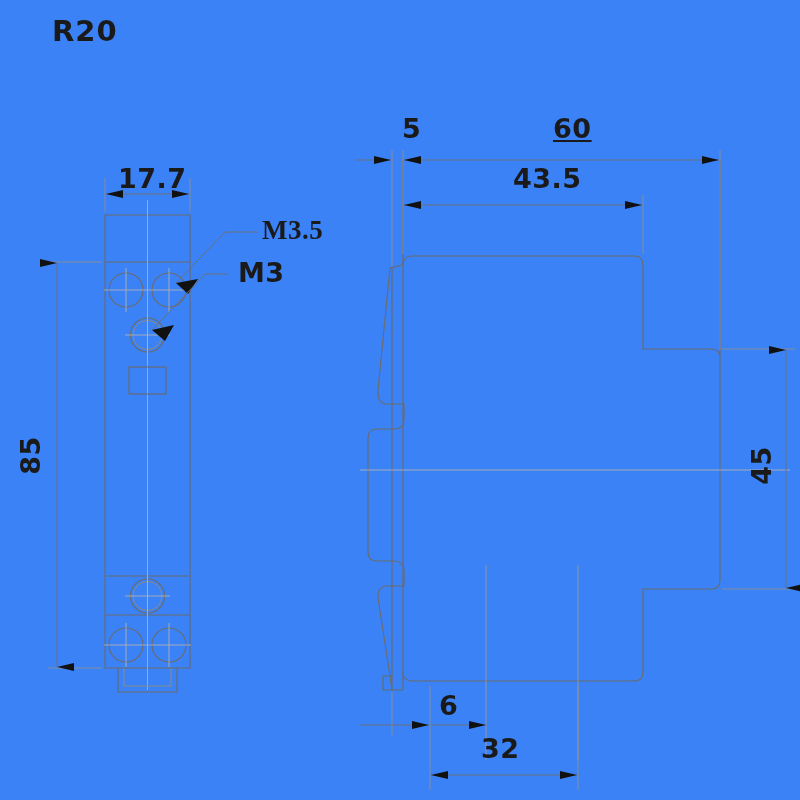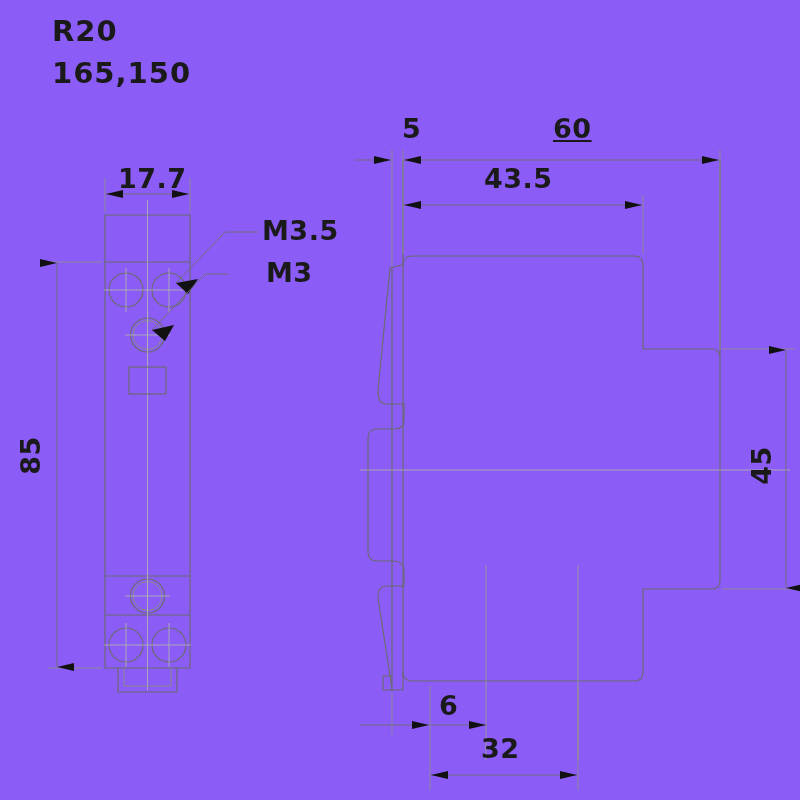--- a/index.html
+++ b/index.html
@@ -4,21 +4,21 @@
 <style>
   html, body {
     margin: 0;
     padding: 0;
     background: #ffffff;
   }
   #page {
     position: relative;
     width: 800px;
     height: 800px;
-    background: #8b5cf6;
+    background: #3b82f6;
     overflow: hidden;
     font-family: "DejaVu Sans", sans-serif;
   }
   svg.drawing {
     position: absolute;
     left: 0;
     top: 0;
     width: 800px;
     height: 800px;
   }
@@ -52,21 +52,20 @@
   .center { stroke: #b0b0b0; stroke-width: 0.9; fill: none; }
   .leader { stroke: #6f6f6f; stroke-width: 0.9; fill: none; }
   .arrowfill { fill: #111111; stroke: none; }
 </style>
 </head>
 <body>
 
 <div id="page">
 
   <div class="label title-line" style="left:52px; top:14px;">R20</div>
-  <div class="label title-line" style="left:52px; top:56px;">165,150</div>
 
   <svg class="drawing" viewBox="0 0 800 800">
     <defs>
       <marker id="arrR" markerWidth="18" markerHeight="9" refX="17" refY="4.5" orient="auto" markerUnits="userSpaceOnUse">
         <path d="M0,0.6 L17,4.5 L0,8.4 Z" class="arrowfill"></path>
       </marker>
       <marker id="arrL" markerWidth="18" markerHeight="9" refX="1" refY="4.5" orient="auto" markerUnits="userSpaceOnUse">
         <path d="M18,0.6 L1,4.5 L18,8.4 Z" class="arrowfill"></path>
       </marker>
       <marker id="arrD" markerWidth="9" markerHeight="18" refX="4.5" refY="17" orient="auto" markerUnits="userSpaceOnUse">
@@ -230,25 +229,25 @@
   </svg>
 
   <div class="label dim-label" style="left:110px; top:163px;margin-left:8px;">17.7</div>
 
   <div class="label dim-label rot90" style="left:2px; top:440px; width:56px; text-align:center;">85</div>
 
   <div class="label dim-label" style="left:402px; top:113px;">5</div>
 
   <div class="label dim-label" style="left:553px; top:113px;text-decoration:underline;">60</div>
 
-  <div class="label dim-label" style="left:484px; top:163px;">43.5</div>
+  <div class="label dim-label" style="left:513px; top:163px;">43.5</div>
 
   <div class="label dim-label rot90" style="left:733px; top:450px; width:56px; text-align:center;">45</div>
 
   <div class="label dim-label" style="left:439px; top:690px;">6</div>
 
   <div class="label dim-label" style="left:481px; top:733px;text-align:right;">32</div>
 
-  <div class="label note-label" style="left:262px; top:215px;">M3.5</div>
-
-  <div class="label note-label" style="left:238px; top:257px;margin-left:28px;">M3</div>
+  <div class="label note-label" style="left:262px; top:215px;font-family:Liberation Serif, serif;">M3.5</div>
+
+  <div class="label note-label" style="left:238px; top:257px;">M3</div>
 
 </div>
 
 </body></html>

